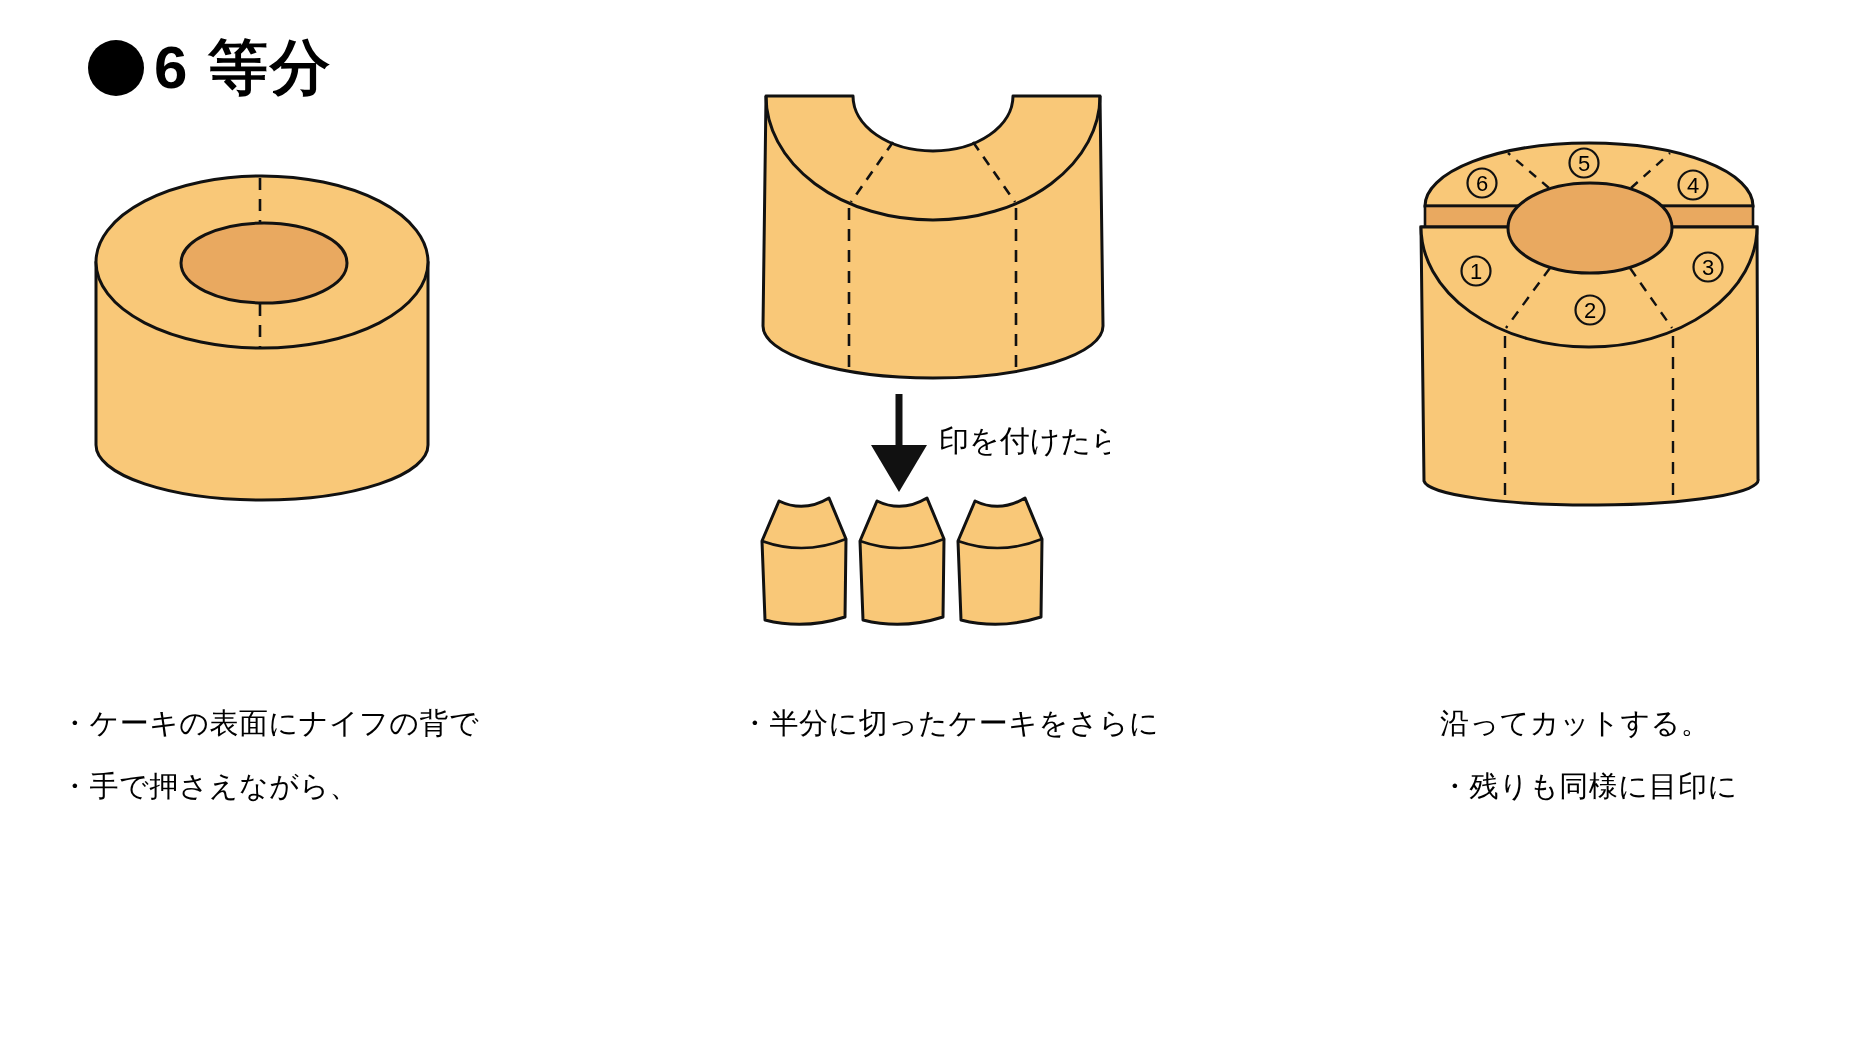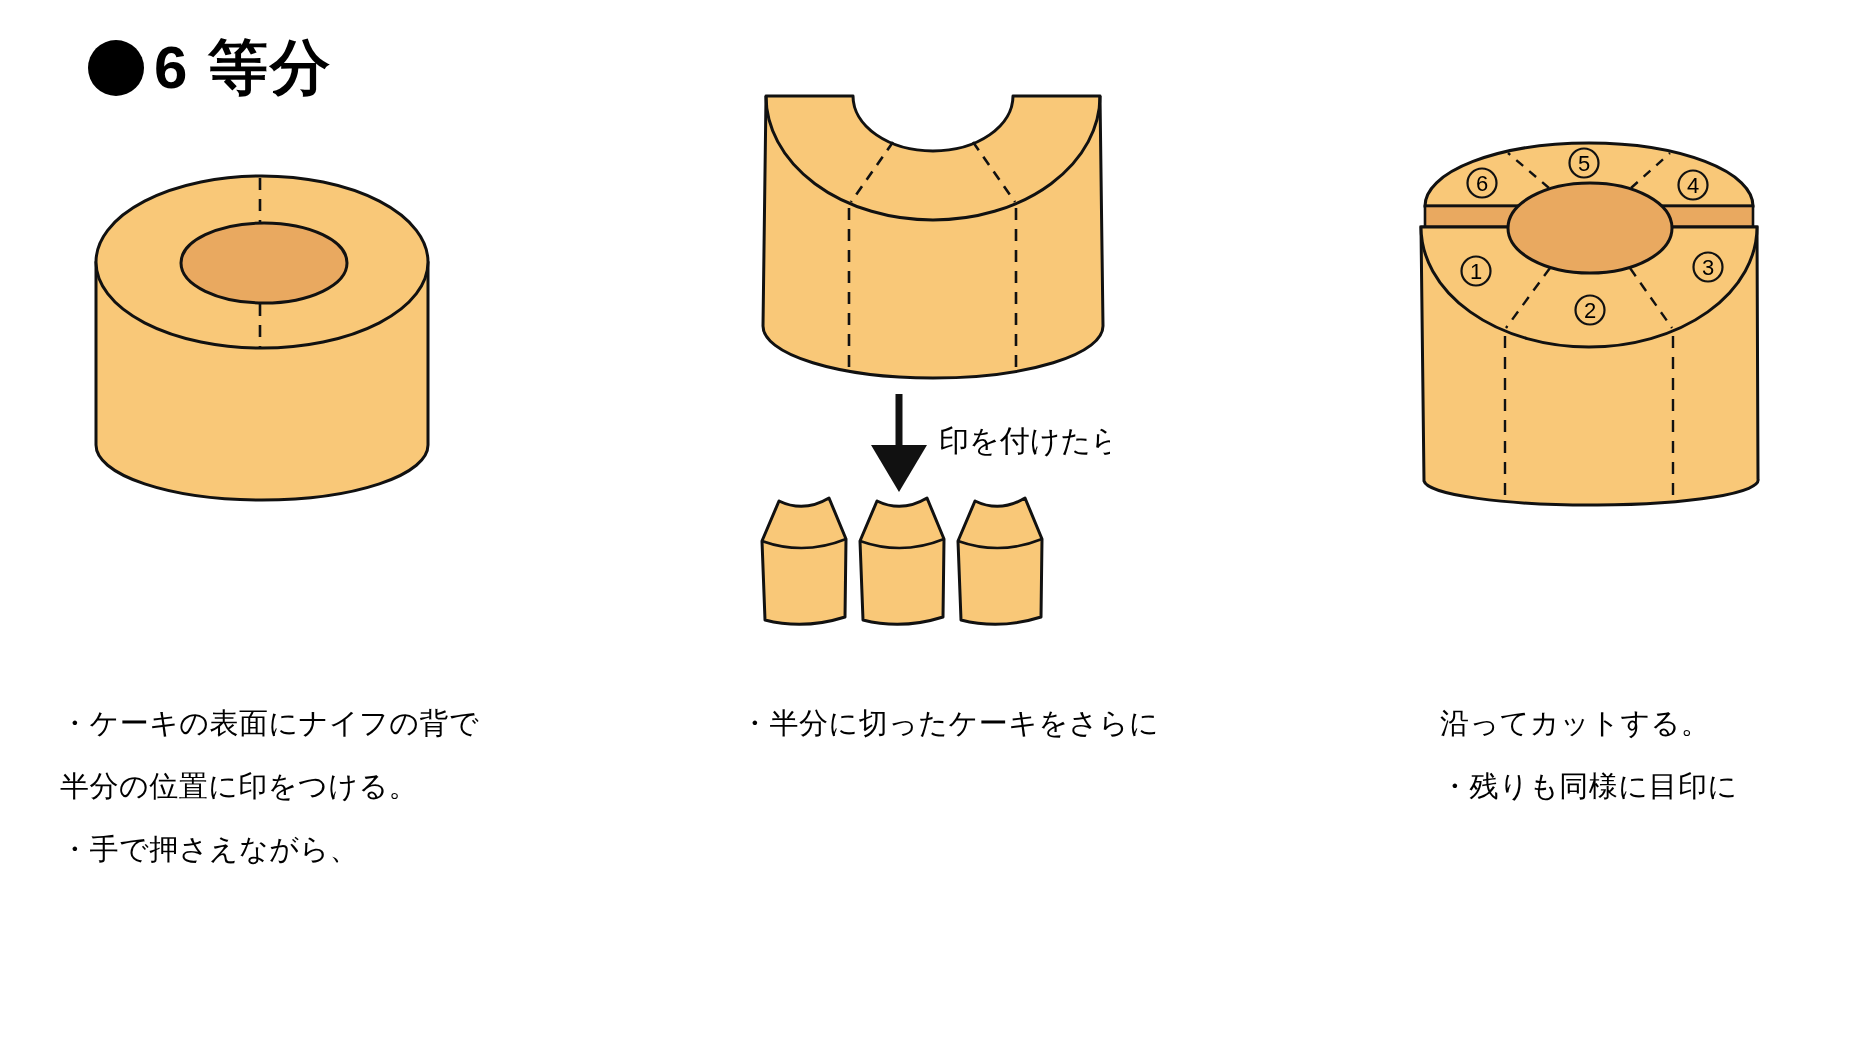--- a/index.html
+++ b/index.html
@@ -90,21 +90,20 @@
       <text x="179" y="61" text-anchor="middle" class="num-label">5</text>
     </g>
     <g>
       <circle cx="77" cy="73" r="14.5" fill="none" stroke="#111" stroke-width="2.2"></circle>
       <text x="77" y="81" text-anchor="middle" class="num-label">6</text>
     </g>
   </svg>
 
   <div class="caption" style="left:60px;top:692px">
     <div>・ケーキの表面にナイフの背で</div>
-    <div>半分の位置に印をつける。</div>
     <div>・手で押さえながら、</div>
   </div>
 
   <div class="caption" style="left:740px;top:692px">
     <div>・半分に切ったケーキをさらに</div>
   </div>
 
   <div class="caption" style="left:1440px;top:692px">
     <div>沿ってカットする。</div>
     <div>・残りも同様に目印に</div>

